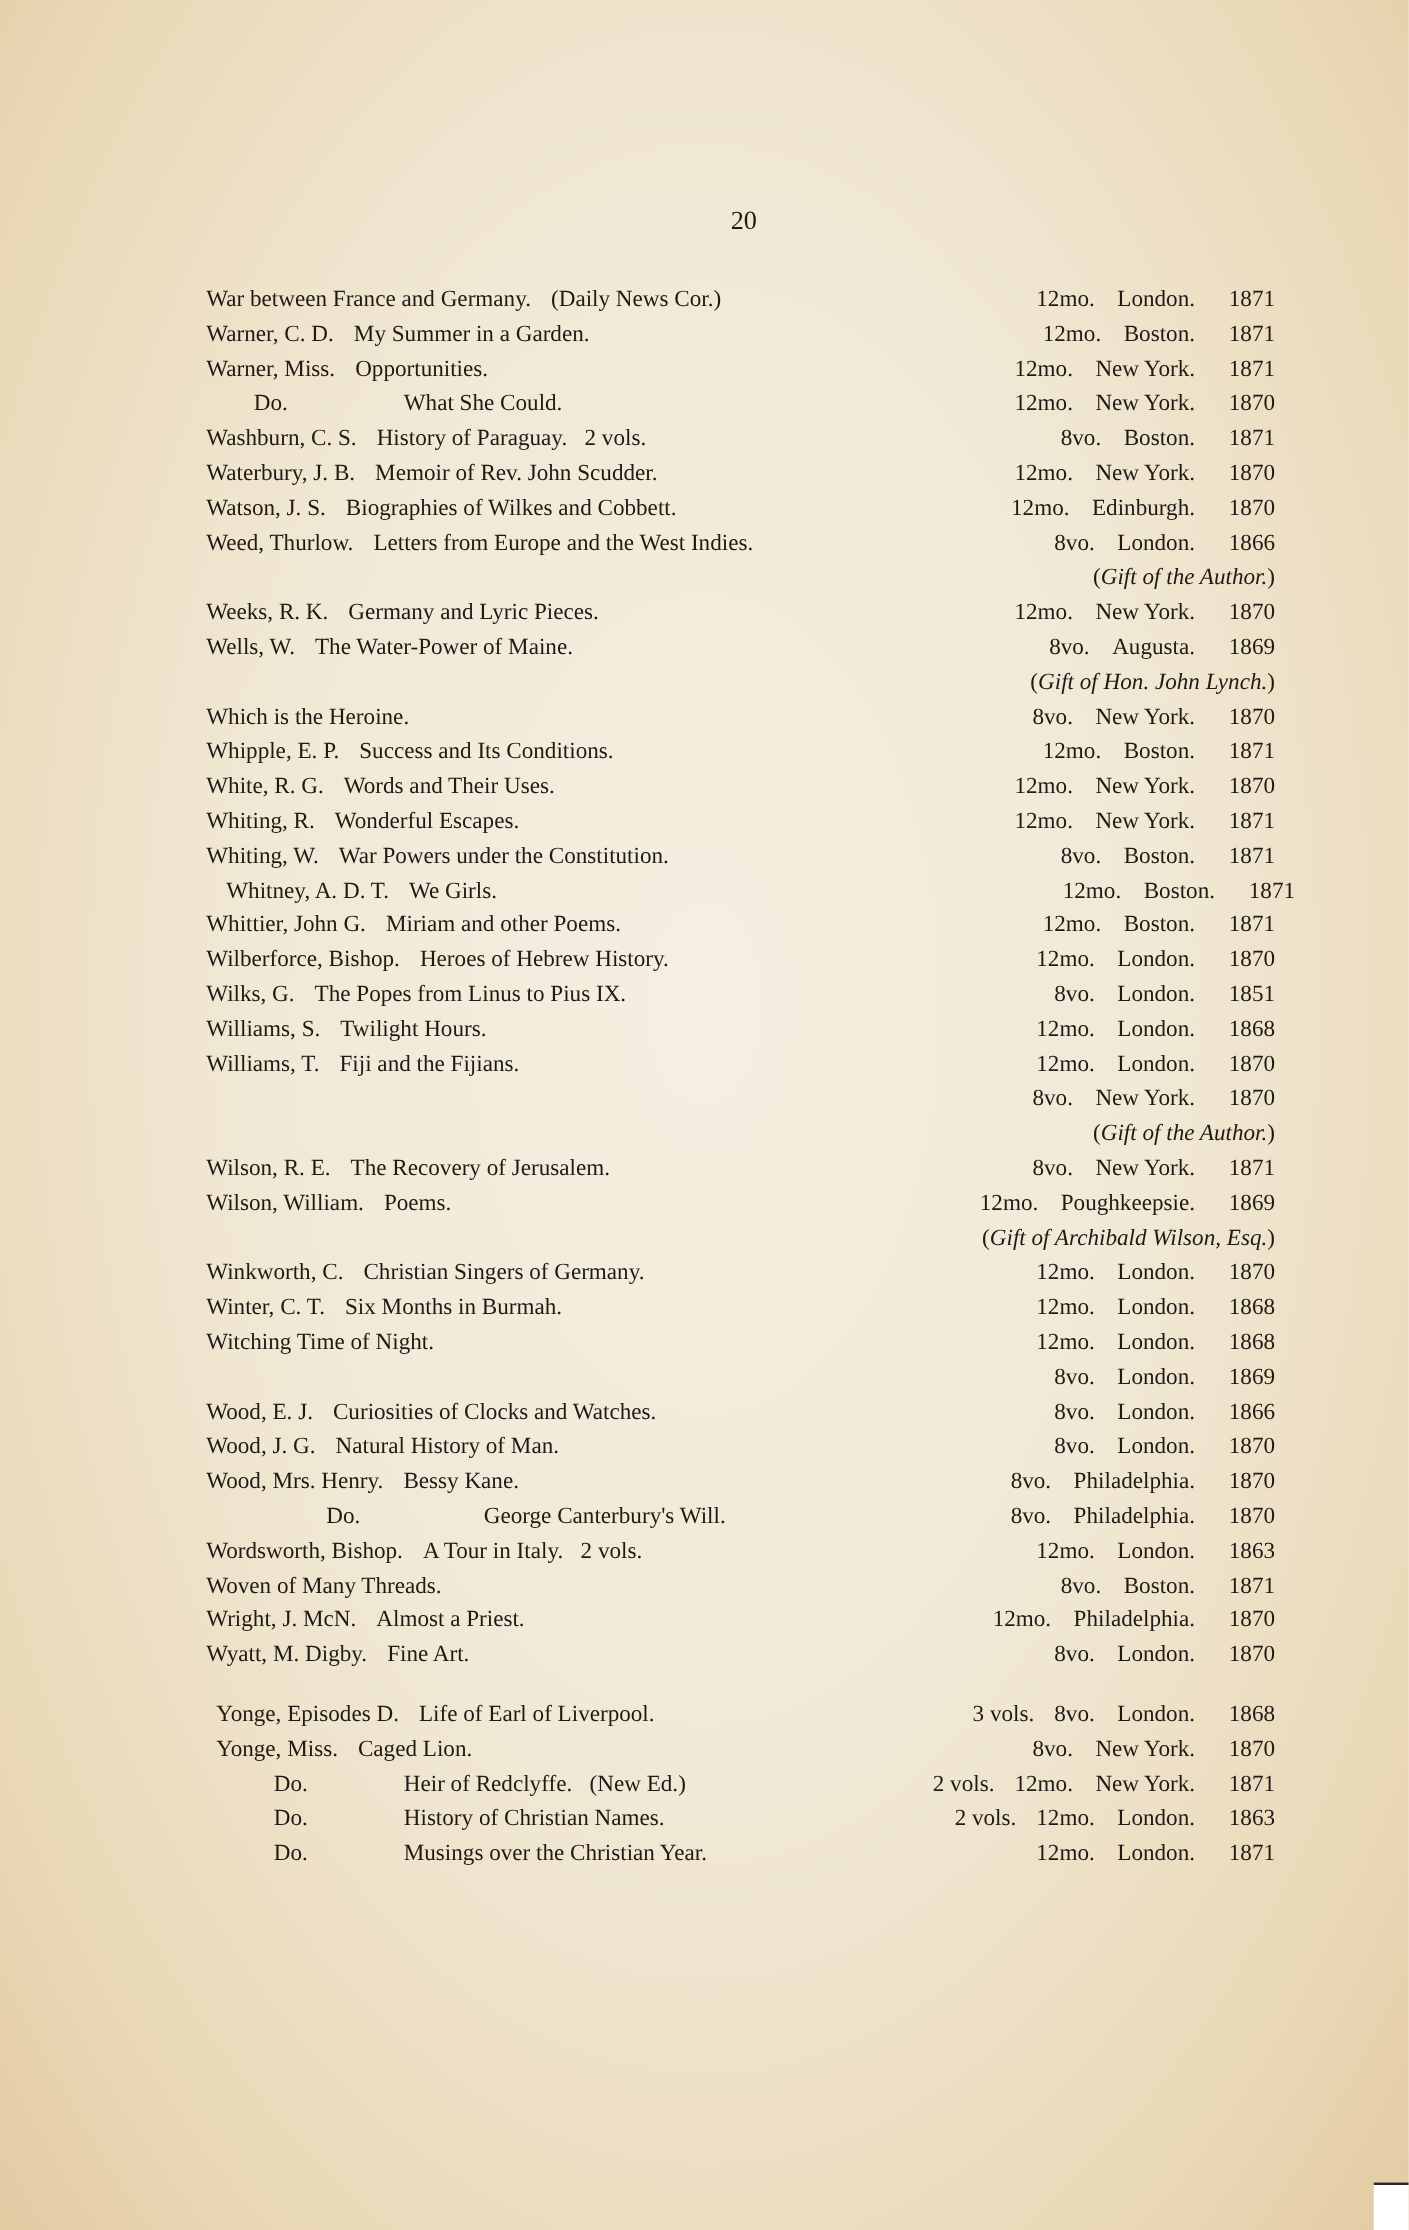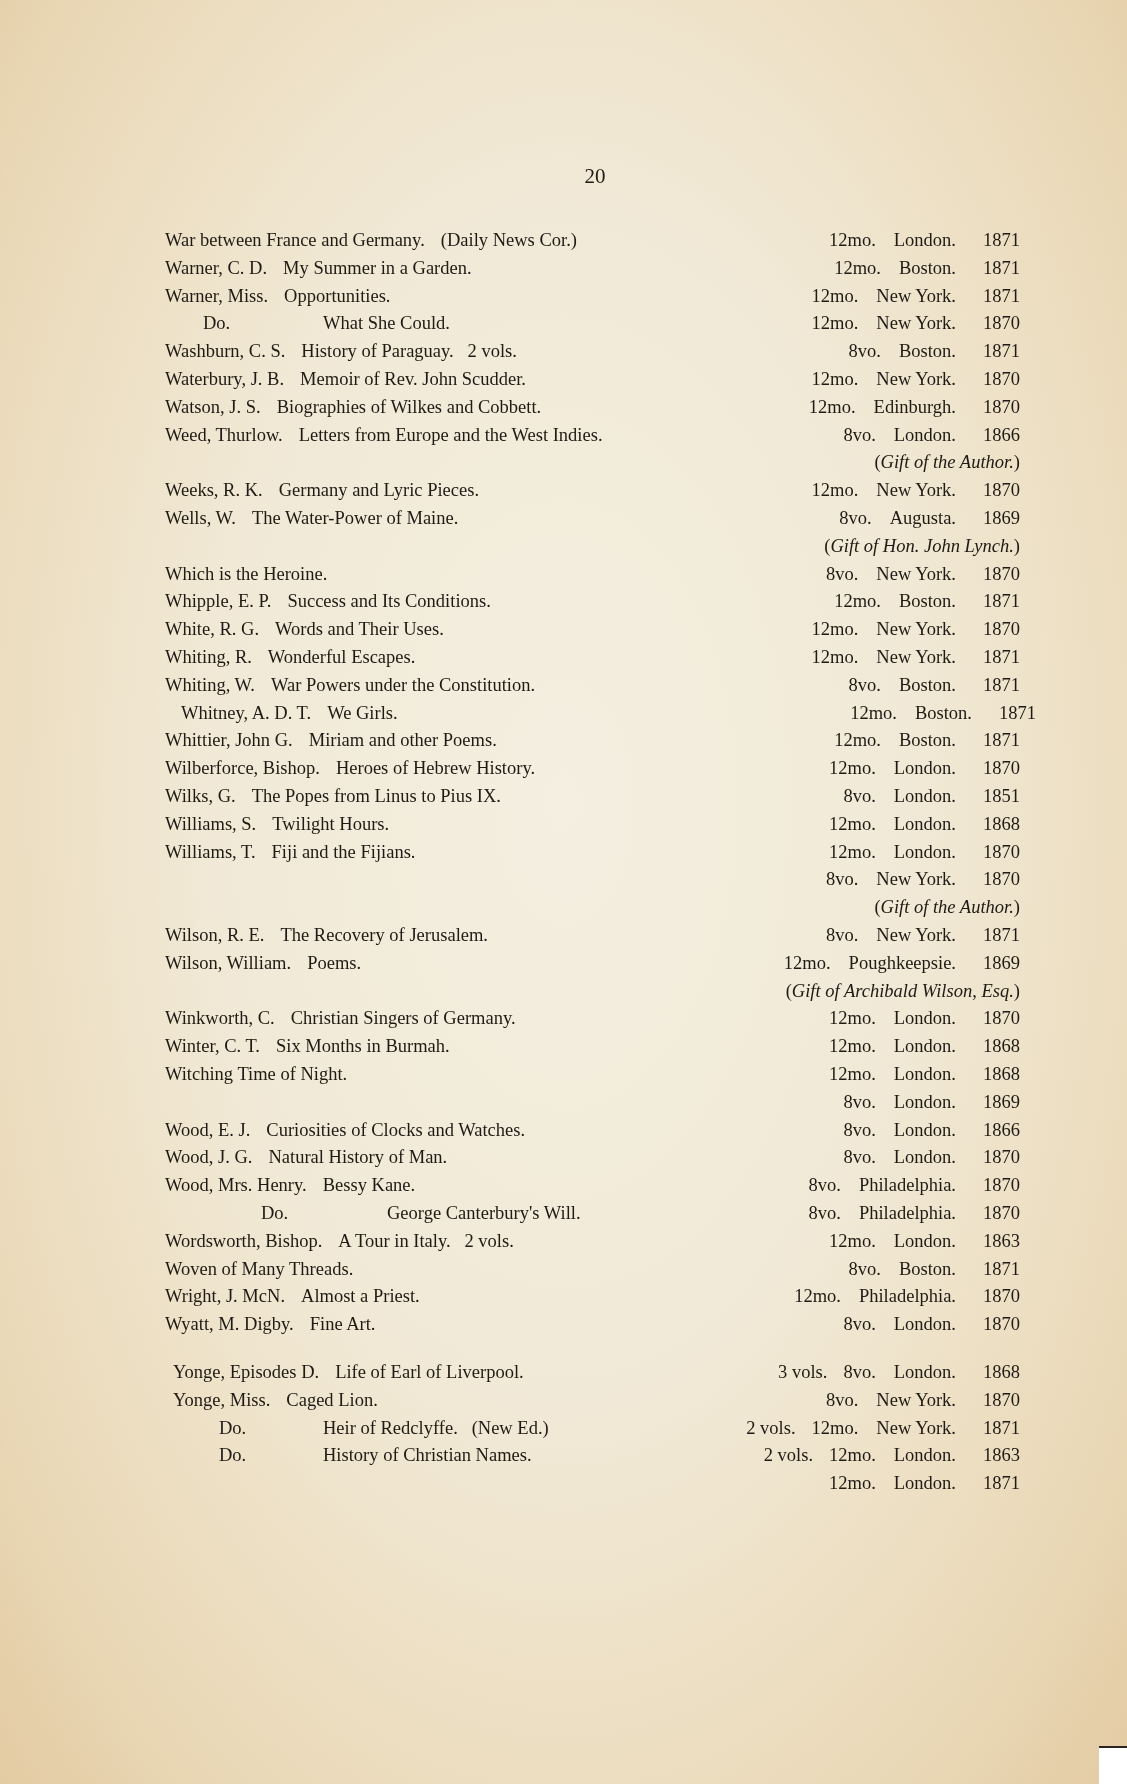--- a/index.html
+++ b/index.html
@@ -205,17 +205,18 @@
     </div>
     <div class="row" style="top: 1187.62px; left: 173px; width: 847px;">
       <span class="left entry"><span class="author" style="margin-left: 46px; width: 104px;">Do.</span><span class="title" style="white-space: pre; margin-left: 0px;">Heir of Redclyffe.   (New Ed.)</span></span>
       <span class="right imprint"><span class="vols">2 vols.</span><span class="format">12mo.</span><span class="place">New York.</span><span class="year">1871</span></span>
     </div>
     <div class="row" style="top: 1215.42px; left: 173px; width: 847px;">
       <span class="left entry"><span class="author" style="margin-left: 46px; width: 104px;">Do.</span><span class="title" style="white-space: pre; margin-left: 0px;">History of Christian Names.</span></span>
       <span class="right imprint"><span class="vols">2 vols.</span><span class="format">12mo.</span><span class="place">London.</span><span class="year">1863</span></span>
     </div>
     <div class="row" style="top: 1243.22px; left: 173px; width: 847px;">
+      <span class="left entry"><span class="author" style="margin-left: 46px; width: 104px;">Do.</span><span class="title" style="white-space: pre; margin-left: 0px;">Musings over the Christian Year.</span></span>
       <span class="right imprint"><span class="format">12mo.</span><span class="place">London.</span><span class="year">1871</span></span>
     </div>
   </div>
 
 <div class="page-corner"></div>
 
 </body></html>

